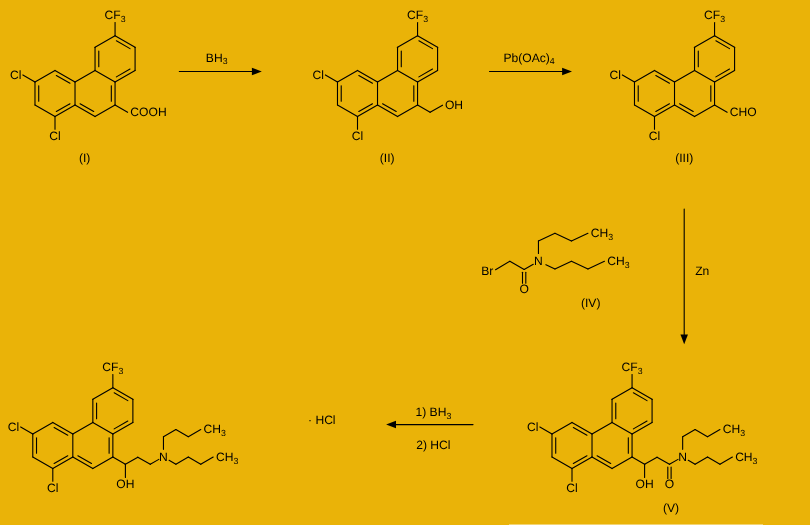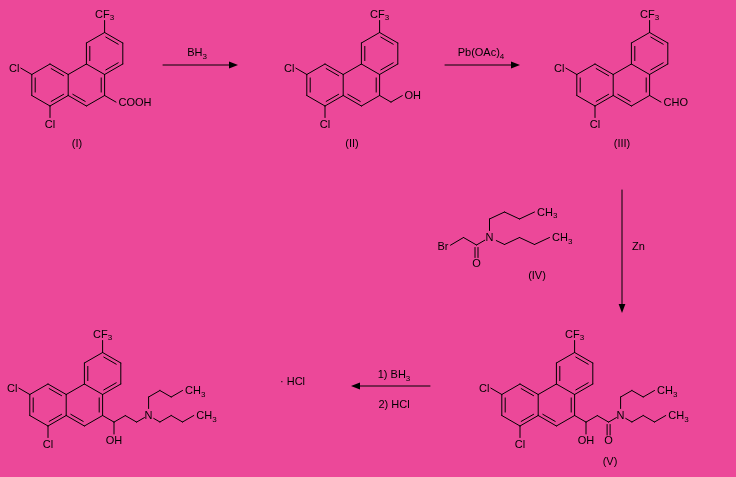--- a/index.html
+++ b/index.html
@@ -6,21 +6,21 @@
   .canvas{position:relative;width:736px;height:477px;background:#fff;overflow:hidden;}
   .canvas svg{position:absolute;left:0;top:0;}
   .canvas svg line{stroke:var(--ink,#000);stroke-width:1;stroke-linecap:round;}
   .canvas svg polygon{fill:var(--ink,#000);}
   .canvas svg text{font-family:"Liberation Sans","DejaVu Sans",sans-serif;font-size:11px;fill:var(--ink,#000);}
   .canvas svg .sub{font-size:8px;}
 </style>
 </head>
 <body>
 
-<div class="canvas" style="--ink: #000000; background: #ec4899;">
+<div class="canvas" style="--ink: #000000; background: #eab308;">
   <svg width="736" height="477" viewBox="0 0 736 477">
     <g id="g-I" transform="translate(10,5)">
         <line x1="40" y1="59" x2="21.8" y2="69.5"></line>
         <line x1="21.8" y1="69.5" x2="21.8" y2="90.5"></line>
         <line x1="21.8" y1="90.5" x2="40" y2="101"></line>
         <line x1="40" y1="101" x2="58.2" y2="90.5"></line>
         <line x1="58.2" y1="90.5" x2="76.4" y2="101"></line>
         <line x1="76.4" y1="101" x2="94.6" y2="90.5"></line>
         <line x1="94.6" y1="90.5" x2="94.6" y2="69.5"></line>
         <line x1="94.6" y1="69.5" x2="112.8" y2="59"></line>

